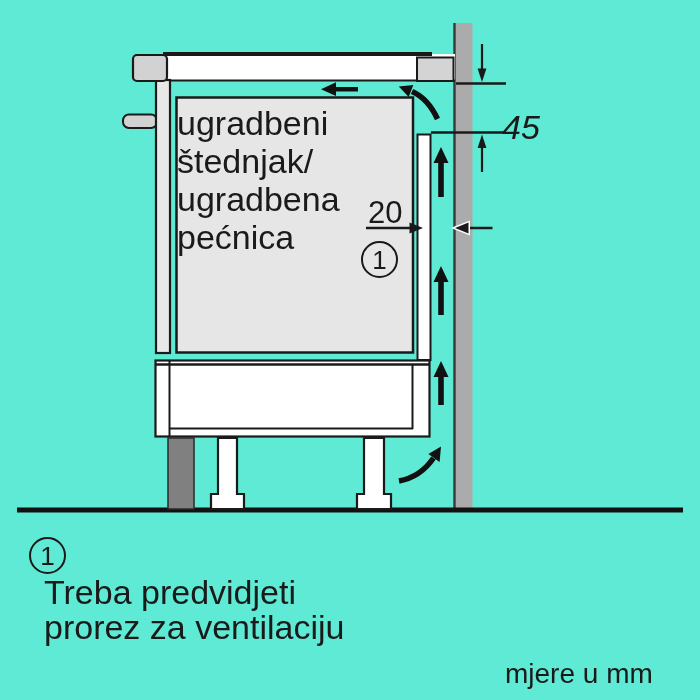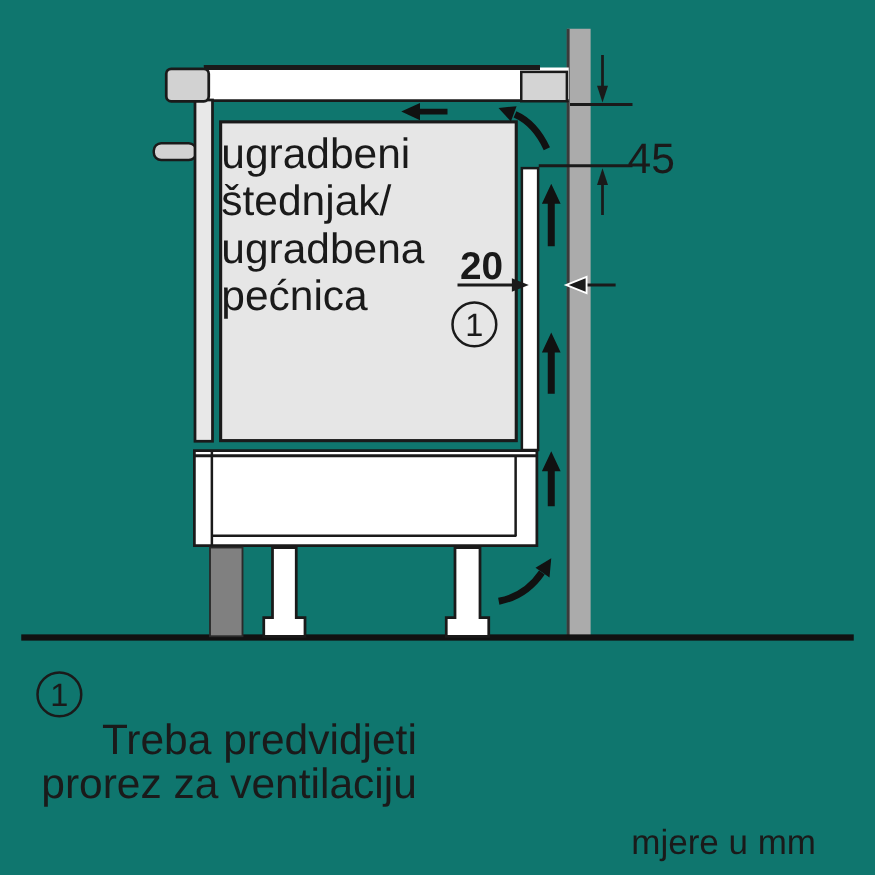--- a/index.html
+++ b/index.html
@@ -1,17 +1,17 @@
 <!DOCTYPE html>
 <html><head>
 <meta charset="utf-8">
 <style>
   html,body{margin:0;padding:0;background:#fff;}
   .stage{
-    position:relative;width:700px;height:700px;background:#0f766e;overflow:hidden;
+    position:relative;width:700px;height:700px;background:#5eead4;overflow:hidden;
     font-family:"Liberation Sans", sans-serif;color:#1a1a1a;
   }
   .stage svg{position:absolute;left:0;top:0;}
   .lbl{position:absolute;white-space:pre-line;line-height:38px;font-size:34px;color:#1a1a1a;}
   .dim{position:absolute;font-size:34px;line-height:1;color:#1a1a1a;}
   .circled{
     position:absolute;width:37px;height:37px;border:2.5px solid #1a1a1a;border-radius:50%;
     display:flex;align-items:center;justify-content:center;font-size:26px;line-height:1;
     box-sizing:border-box;color:#1a1a1a;background:#fff0;
   }
@@ -77,25 +77,25 @@
     <polygon points="423,228 409.5,222.6 409.5,233.4" fill="#1a1a1a"></polygon>
     <line x1="458.5" y1="228" x2="492.5" y2="228" stroke="#1a1a1a" stroke-width="2.4"></line>
     <polygon points="455,228 468.5,222.6 468.5,233.4" fill="#1a1a1a" stroke="#ffffff" stroke-width="3" paint-order="stroke"></polygon>
   </svg>
 
   <div class="lbl" style="left:177px;top:104px;">ugradbeni
 štednjak/
 ugradbena
 pećnica</div>
 
-  <div class="dim" style="left:368px;top:197px;font-size:31px;font-weight:bold;">20</div>
+  <div class="dim" style="left:368px;top:197px;font-size:31px;">20</div>
 
   <div class="circled" style="left:361px;top:241px;">1</div>
 
-  <div class="dim" style="left:502px;top:110px;">45</div>
+  <div class="dim" style="left:502px;top:110px;font-style:italic;">45</div>
 
   <div class="circled" style="left:29px;top:537px;">1</div>
-  <div class="footnote-text" style="left:33px;top:575px;text-align:right;">Treba predvidjeti
+  <div class="footnote-text" style="left:44px;top:575px;">Treba predvidjeti
 prorez za ventilaciju</div>
 
   <div class="units" style="left:505px;top:660px;">mjere u mm</div>
 
 </div>
 
 </body></html>

